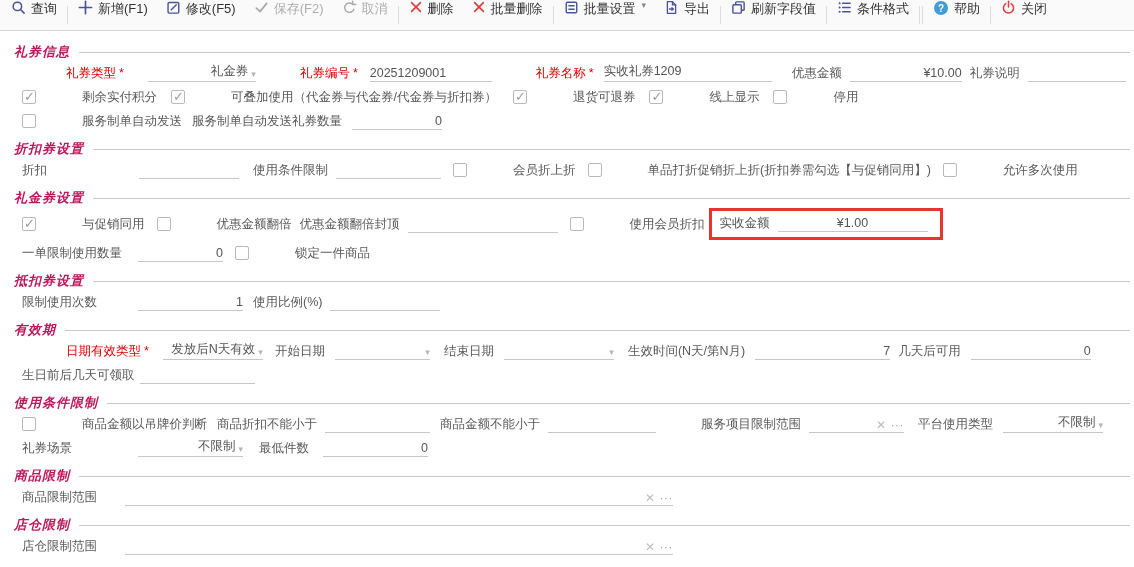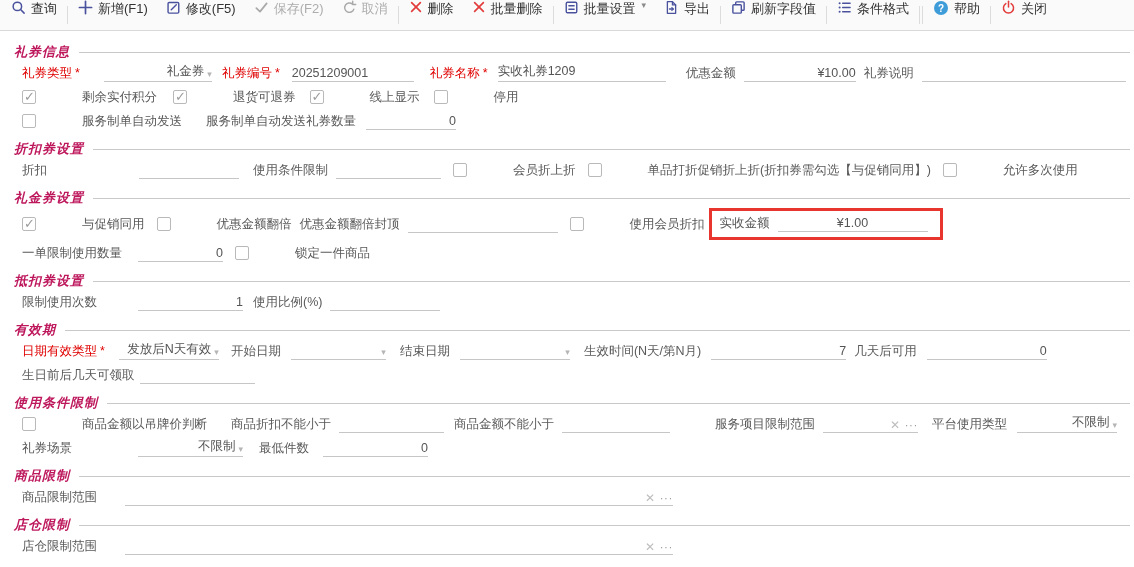--- a/index.html
+++ b/index.html
@@ -31,21 +31,21 @@
   .form { padding-top:2px; }
   .sec { margin-top:7px; }
   .sec.first { margin-top:10px; }
   .sec-head { display:flex; align-items:center; height:18px; padding-left:14px; }
   .sec-title { font-weight:bold; font-style:italic; font-size:13px; color:#be185d; white-space:nowrap; letter-spacing:1px; }
   .sec-line { flex:1; height:1px; background:#c9c9c9; margin-left:9px; margin-right:4px; }
 
   .row { display:flex; align-items:center; height:24px; padding-left:22px; white-space:nowrap; }
   .row.tall { height:34px; }
   .lbl { color:#595959; flex:none; }
-  .lbl.red { color:#e00000; }
+  .lbl.red { color:#e00000;margin-left:44px; }
   .req { color:#e00000; margin-left:3px; flex:none; }
   .req::after { content:"*"; }
 
   .fld {
     display:inline-flex; align-items:flex-end; border-bottom:1px solid #c6c6c6;
     height:18px; padding-bottom:1px; flex:none;
   }
   .fld.grow { flex:1; margin-right:8px; }
   .val { flex:1; color:#555; overflow:hidden; }
   .val.right { text-align:right; }
@@ -67,21 +67,21 @@
     color:#9b9b9b; font-size:13px; font-weight:bold;
   }
   .cb-lbl { margin-left:6px; color:#595959; }
 
   .hl-box {
     display:inline-flex; align-items:center; border:3px solid #e8352e;
     padding:3px 12px 5px 8px; margin-left:4px;
   }
 
   
-  .ml6{margin-left:24px}.ml8{margin-left:8px}.ml10{margin-left:10px}.ml12{margin-left:12px}
+  .ml6{margin-left:10px}.ml8{margin-left:8px}.ml10{margin-left:10px}.ml12{margin-left:12px}
   .ml14{margin-left:14px}.ml16{margin-left:16px}.ml20{margin-left:20px}.ml24{margin-left:24px}
   .ml45{margin-left:45px}
 </style>
 </head>
 <body>
 
 <div class="toolbar">
   <div class="tbtn">
     <span class="ic-ind">
         <svg width="15" height="15" viewBox="0 0 16 16" fill="none" stroke="currentColor" stroke-width="1.6" stroke-linecap="round">
@@ -246,20 +246,24 @@
       </span>
       <span class="lbl ml8">礼券说明</span>
       <span class="fld grow ml8">
         <span class="val"></span>
       </span>
     </div>
     <div class="row">
       <span class="cbi">
         <span class="cb checked"></span>
         <span class="cb-lbl">剩余实付积分</span>
+      </span>
+      <span class="cbi ml14">
+        <span class="cb checked"></span>
+        <span class="cb-lbl">可叠加使用（代金券与代金券/代金券与折扣券）</span>
       </span>
       <span class="cbi ml16">
         <span class="cb checked"></span>
         <span class="cb-lbl">退货可退券</span>
       </span>
       <span class="cbi ml14">
         <span class="cb checked"></span>
         <span class="cb-lbl">线上显示</span>
       </span>
       <span class="cbi ml14">

